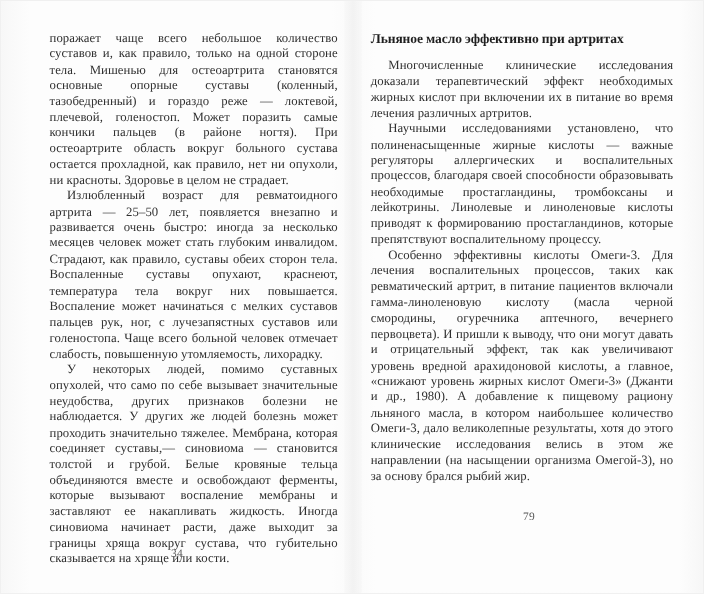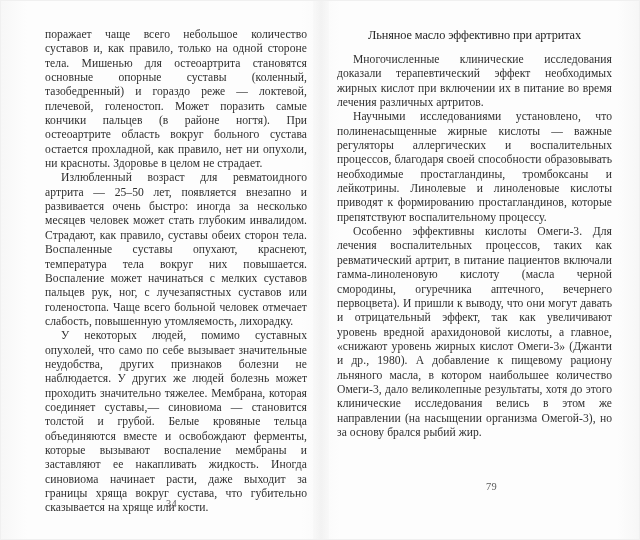--- a/index.html
+++ b/index.html
@@ -34,36 +34,34 @@
     width: 16px;
     height: 540px;
     background: linear-gradient(90deg, rgba(0,0,0,0.012), rgba(0,0,0,0.03), rgba(0,0,0,0.012));
     pointer-events: none;
   }
 
   .page {
     position: absolute;
     top: 0;
     height: 540px;
-    padding-left: 21px;
   }
   .page-left  { left: 0;    width: 320px; }
   .page-right { left: 320px; width: 320px; }
 
   .textblock {
     position: absolute;
     top: 27px;
   }
   .page-left .textblock  { left: 44px;  width: 262px; }
   .page-right .textblock { left: 16px;  width: 275px; }
 
   .heading {
     font-size: 12.3px;
-    font-weight: normal;
-    text-align: center;
+    font-weight: bold;
     letter-spacing: -0.1px;
     margin: 0 0 11px 0;
     line-height: 14px;
     color: #1f1f1f;
   }
 
   p.para {
     margin: 0;
     font-size: 11.6px;
     line-height: 14.35px;
@@ -80,21 +78,21 @@
 
   .folio {
     position: absolute;
     width: 100%;
     text-align: center;
     font-size: 10.4px;
     color: #5a5a5a;
     letter-spacing: 0.4px;
   }
   .page-left  .folio { top: 497px; left: 0; }
-  .page-right .folio { top: 480px; left: 0; }
+  .page-right .folio { top: 464px; left: 0; }
 </style>
 </head>
 <body>
 
 <div class="scan">
 
   <div class="paper-tint"></div>
   <div class="gutter-shade"></div>
 
   <div class="page page-left">

